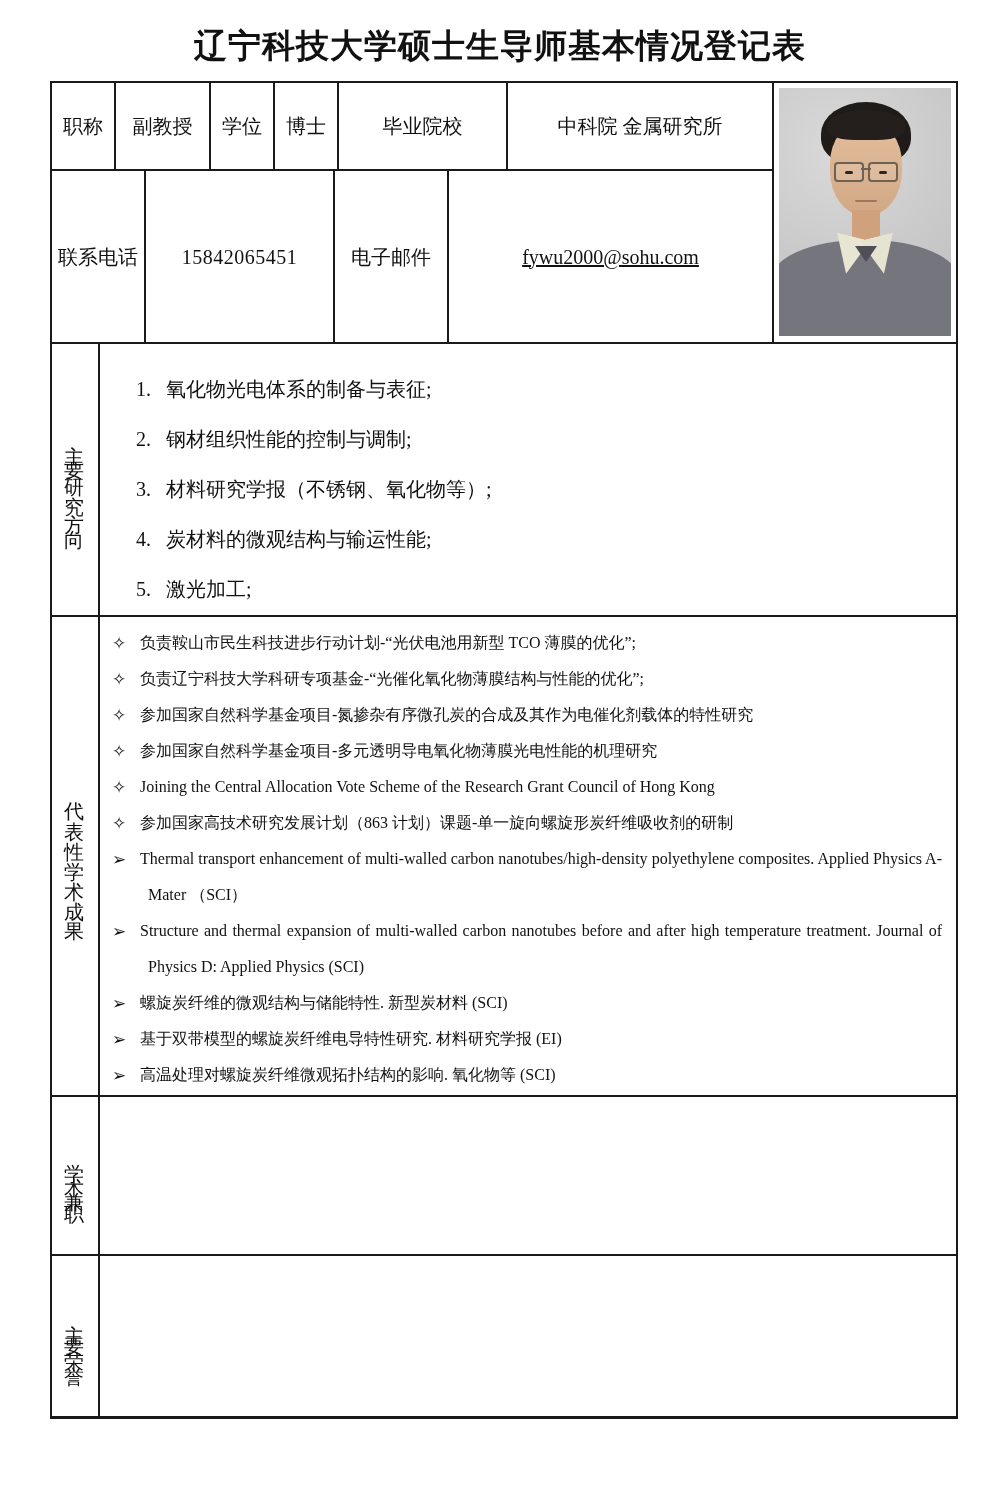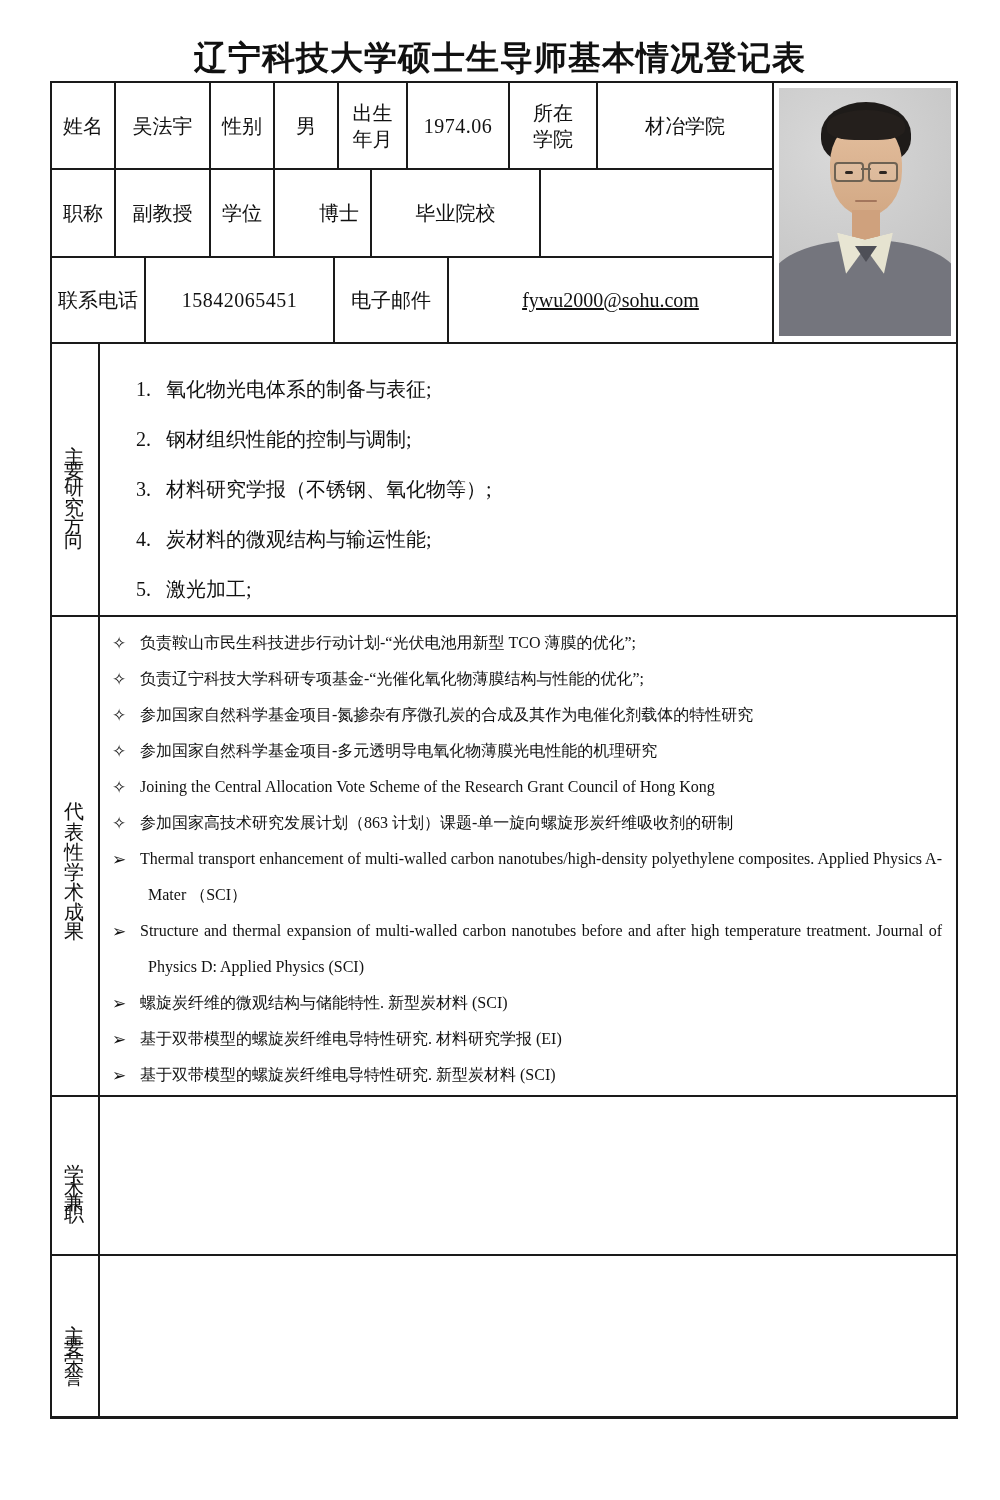--- a/index.html
+++ b/index.html
@@ -3,21 +3,21 @@
 <meta charset="utf-8">
 <style>
   html,body{margin:0;padding:0;background:#ffffff;}
   body{
     width:1000px;height:1500px;position:relative;
     font-family:"Liberation Serif","DejaVu Serif",serif;
     color:#111;
     -webkit-font-smoothing:antialiased;
   }
   .page-title{
-    position:absolute;left:0;top:36px;width:1000px;
+    position:absolute;left:0;top:24px;width:1000px;
     text-align:center;font-size:33px;font-weight:bold;letter-spacing:1px;
   }
   .tbl{
     position:absolute;left:50px;top:81px;width:904px;height:1333px;
     border:2px solid #1a1a1a;border-bottom-width:3px;
     display:flex;flex-direction:column;font-size:20px;
   }
   .rowline{border-bottom:2px solid #1a1a1a;}
   .cellline{border-right:2px solid #1a1a1a;}
   
@@ -64,39 +64,28 @@
 </head>
 <body>
 
 <div class="page-title">辽宁科技大学硕士生导师基本情况登记表</div>
 
 <div class="tbl">
 
   <div class="top-section">
     <div class="top-left">
 
-      <div class="trow rowline" style="height:85px;">
-        <div class="cell cellline" style="width:62px;">姓名</div>
-        <div class="cell cellline" style="width:93px;">吴法宇</div>
-        <div class="cell cellline" style="width:62px;">性别</div>
-        <div class="cell cellline" style="width:62px;">男</div>
-        <div class="cell cellline" style="width:67px;white-space:pre-line;">出生
-年月</div>
-        <div class="cell cellline num-font" style="width:100px;">1974.06</div>
-        <div class="cell cellline" style="width:86px;white-space:pre-line;">所在
-学院</div>
-        <div class="cell" style="flex:1;">材冶学院</div>
-      </div>
 
       <div class="trow rowline" style="height:86px;">
         <div class="cell cellline" style="width:62px;">职称</div>
         <div class="cell cellline" style="width:93px;">副教授</div>
         <div class="cell cellline" style="width:62px;">学位</div>
-        <div class="cell cellline" style="width:62px;margin-left:33px;">博士</div>
+        <div class="cell cellline" style="width:62px;">博士</div>
         <div class="cell cellline" style="width:167px;">毕业院校</div>
+        <div class="cell" style="flex:1;">中科院 金属研究所</div>
       </div>
 
       <div class="trow" style="flex:1;">
         <div class="cell cellline" style="width:92px;">联系电话</div>
         <div class="cell cellline num-font" style="width:187px;">15842065451</div>
         <div class="cell cellline" style="width:112px;">电子邮件</div>
         <div class="cell" style="flex:1;">
           <span class="email-value">fywu2000@sohu.com</span>
         </div>
       </div>
@@ -198,21 +187,21 @@
         <div class="ach-item">
           <span class="ach-bullet">➢</span>
           <span class="ach-text">螺旋炭纤维的微观结构与储能特性. 新型炭材料 (SCI)</span>
         </div>
         <div class="ach-item">
           <span class="ach-bullet">➢</span>
           <span class="ach-text">基于双带模型的螺旋炭纤维电导特性研究. 材料研究学报 (EI)</span>
         </div>
         <div class="ach-item">
           <span class="ach-bullet">➢</span>
-          <span class="ach-text">基于双带模型的螺旋炭纤维电导特性研究. 新型炭材料 (SCI)</span>
+          <span class="ach-text">高温处理对螺旋炭纤维微观拓扑结构的影响. 氧化物等 (SCI)</span>
         </div>
       </div>
     </div>
   </div>
 
   <div class="section rowline" style="height:157px;">
     <div class="vcell">
       <div class="vlabel" style="letter-spacing:14px;">学术兼职</div>
     </div>
     <div class="content"></div>

